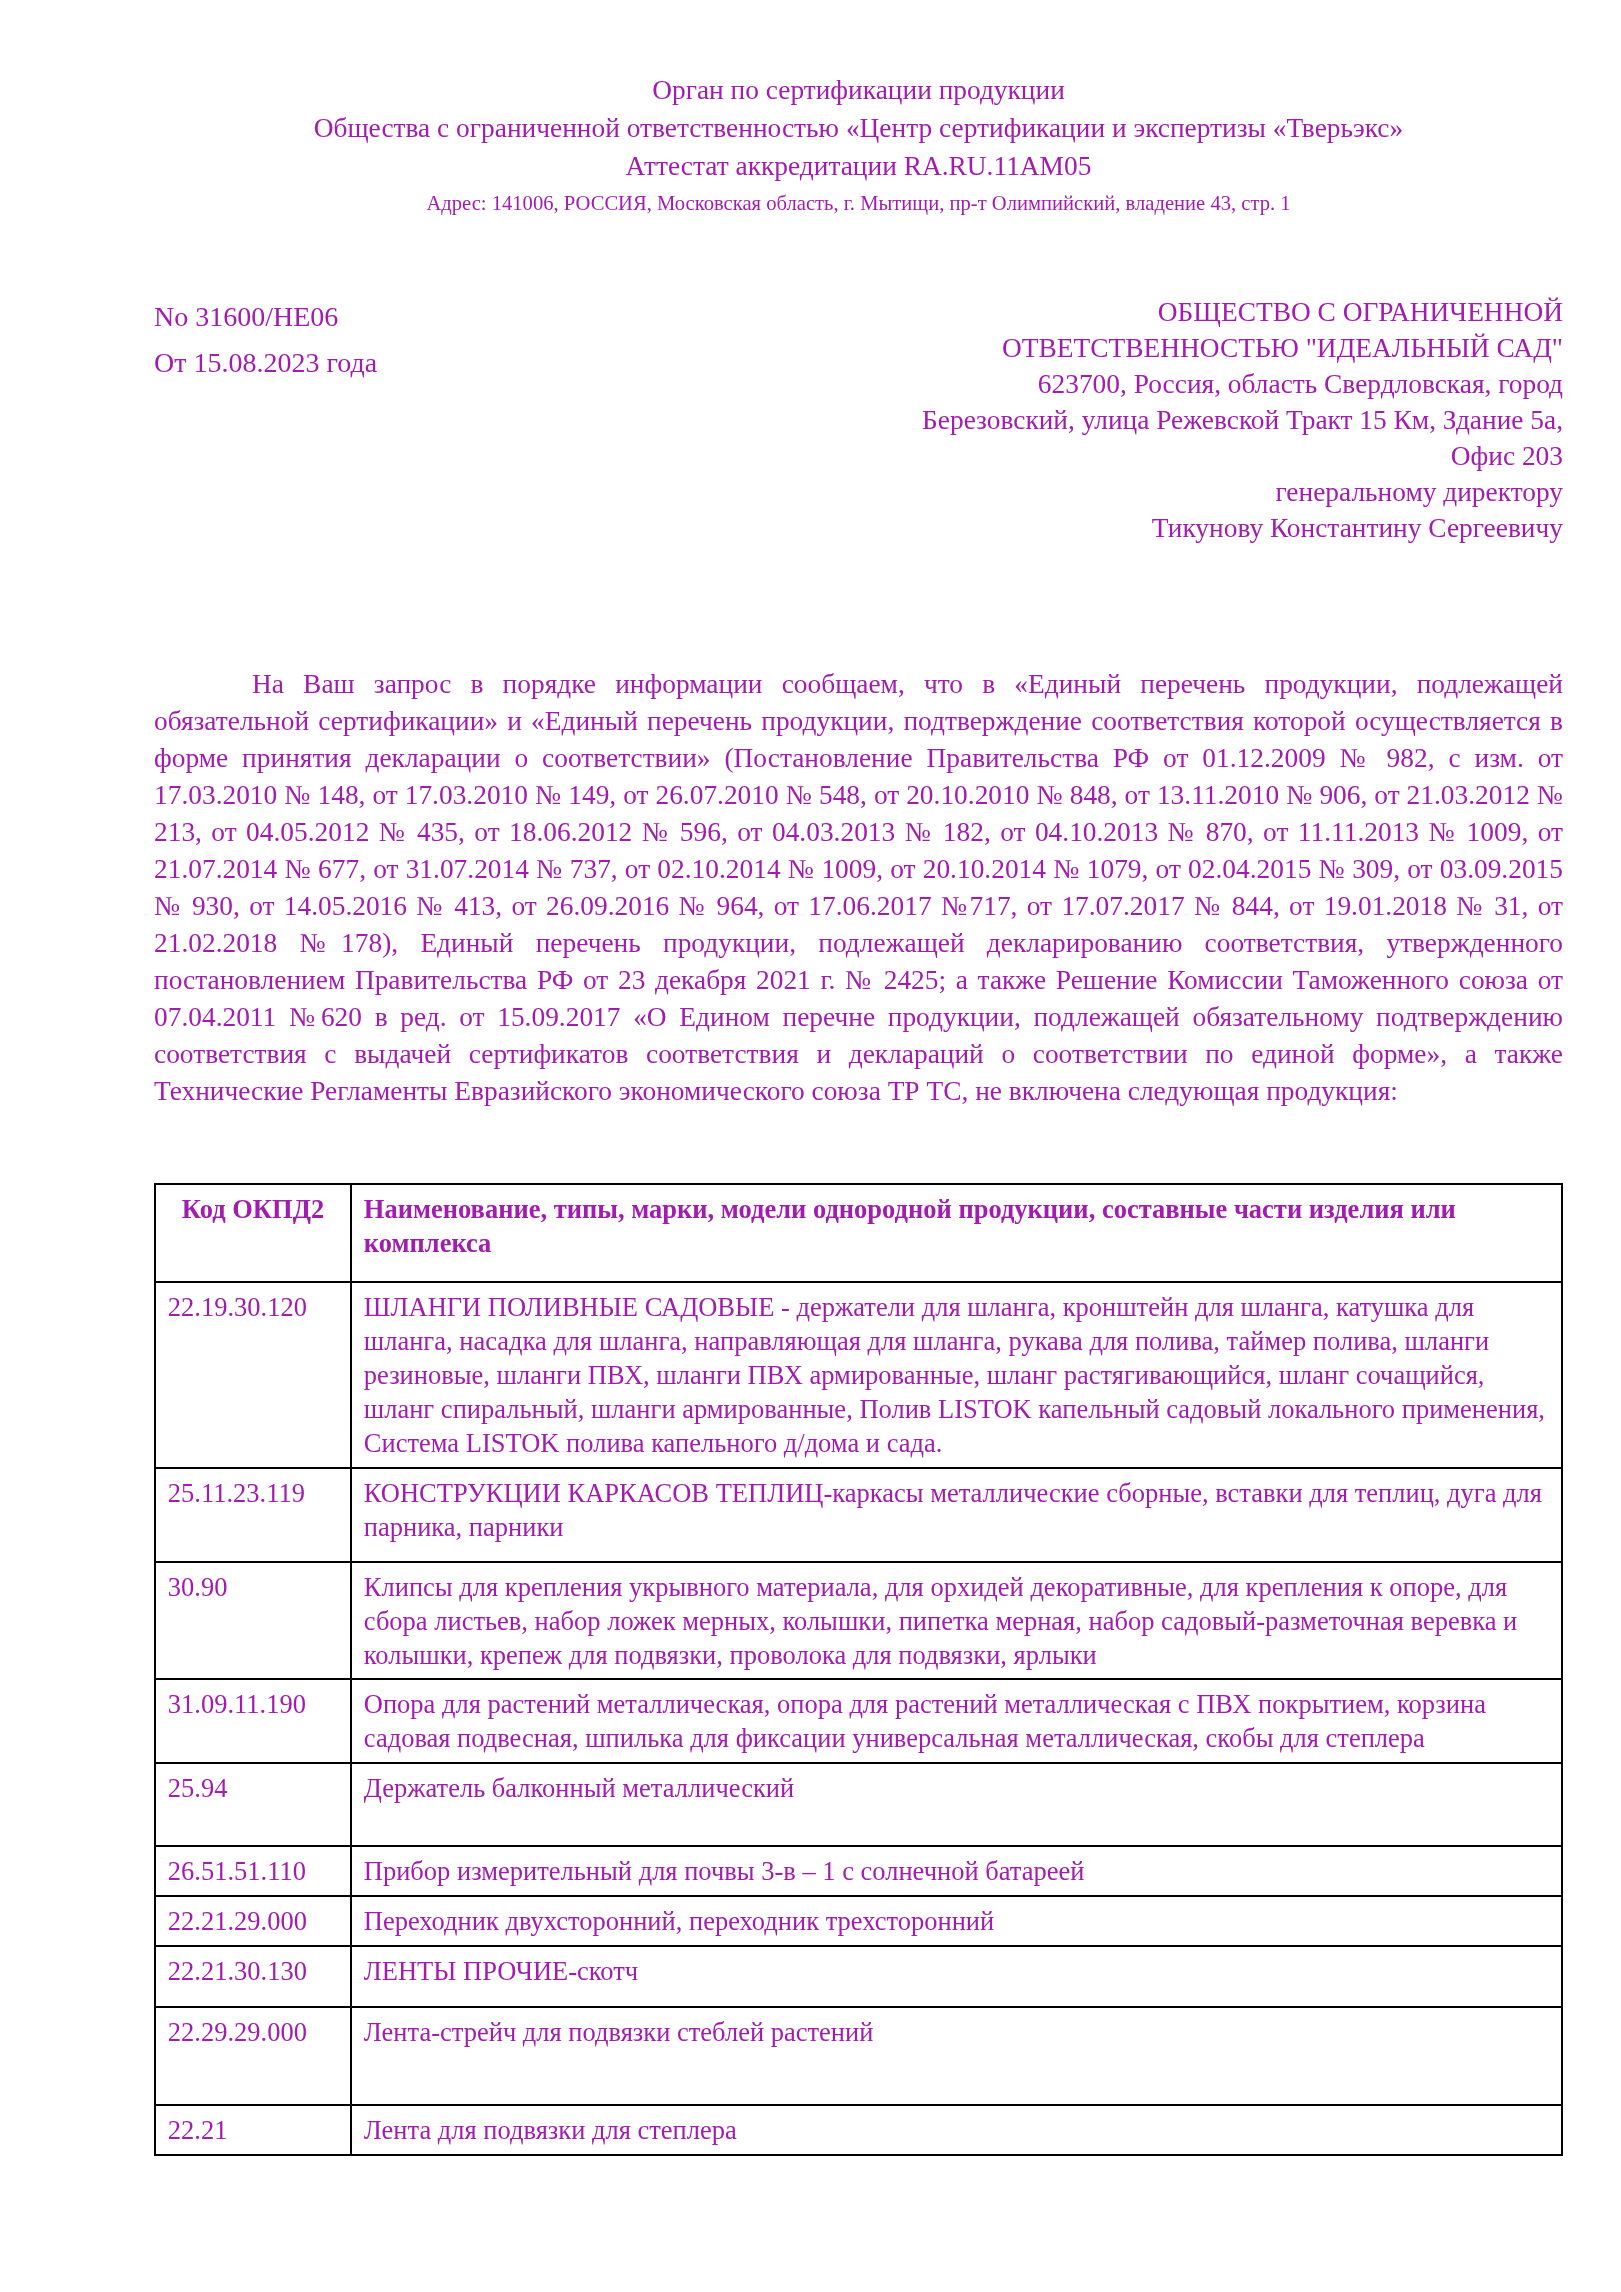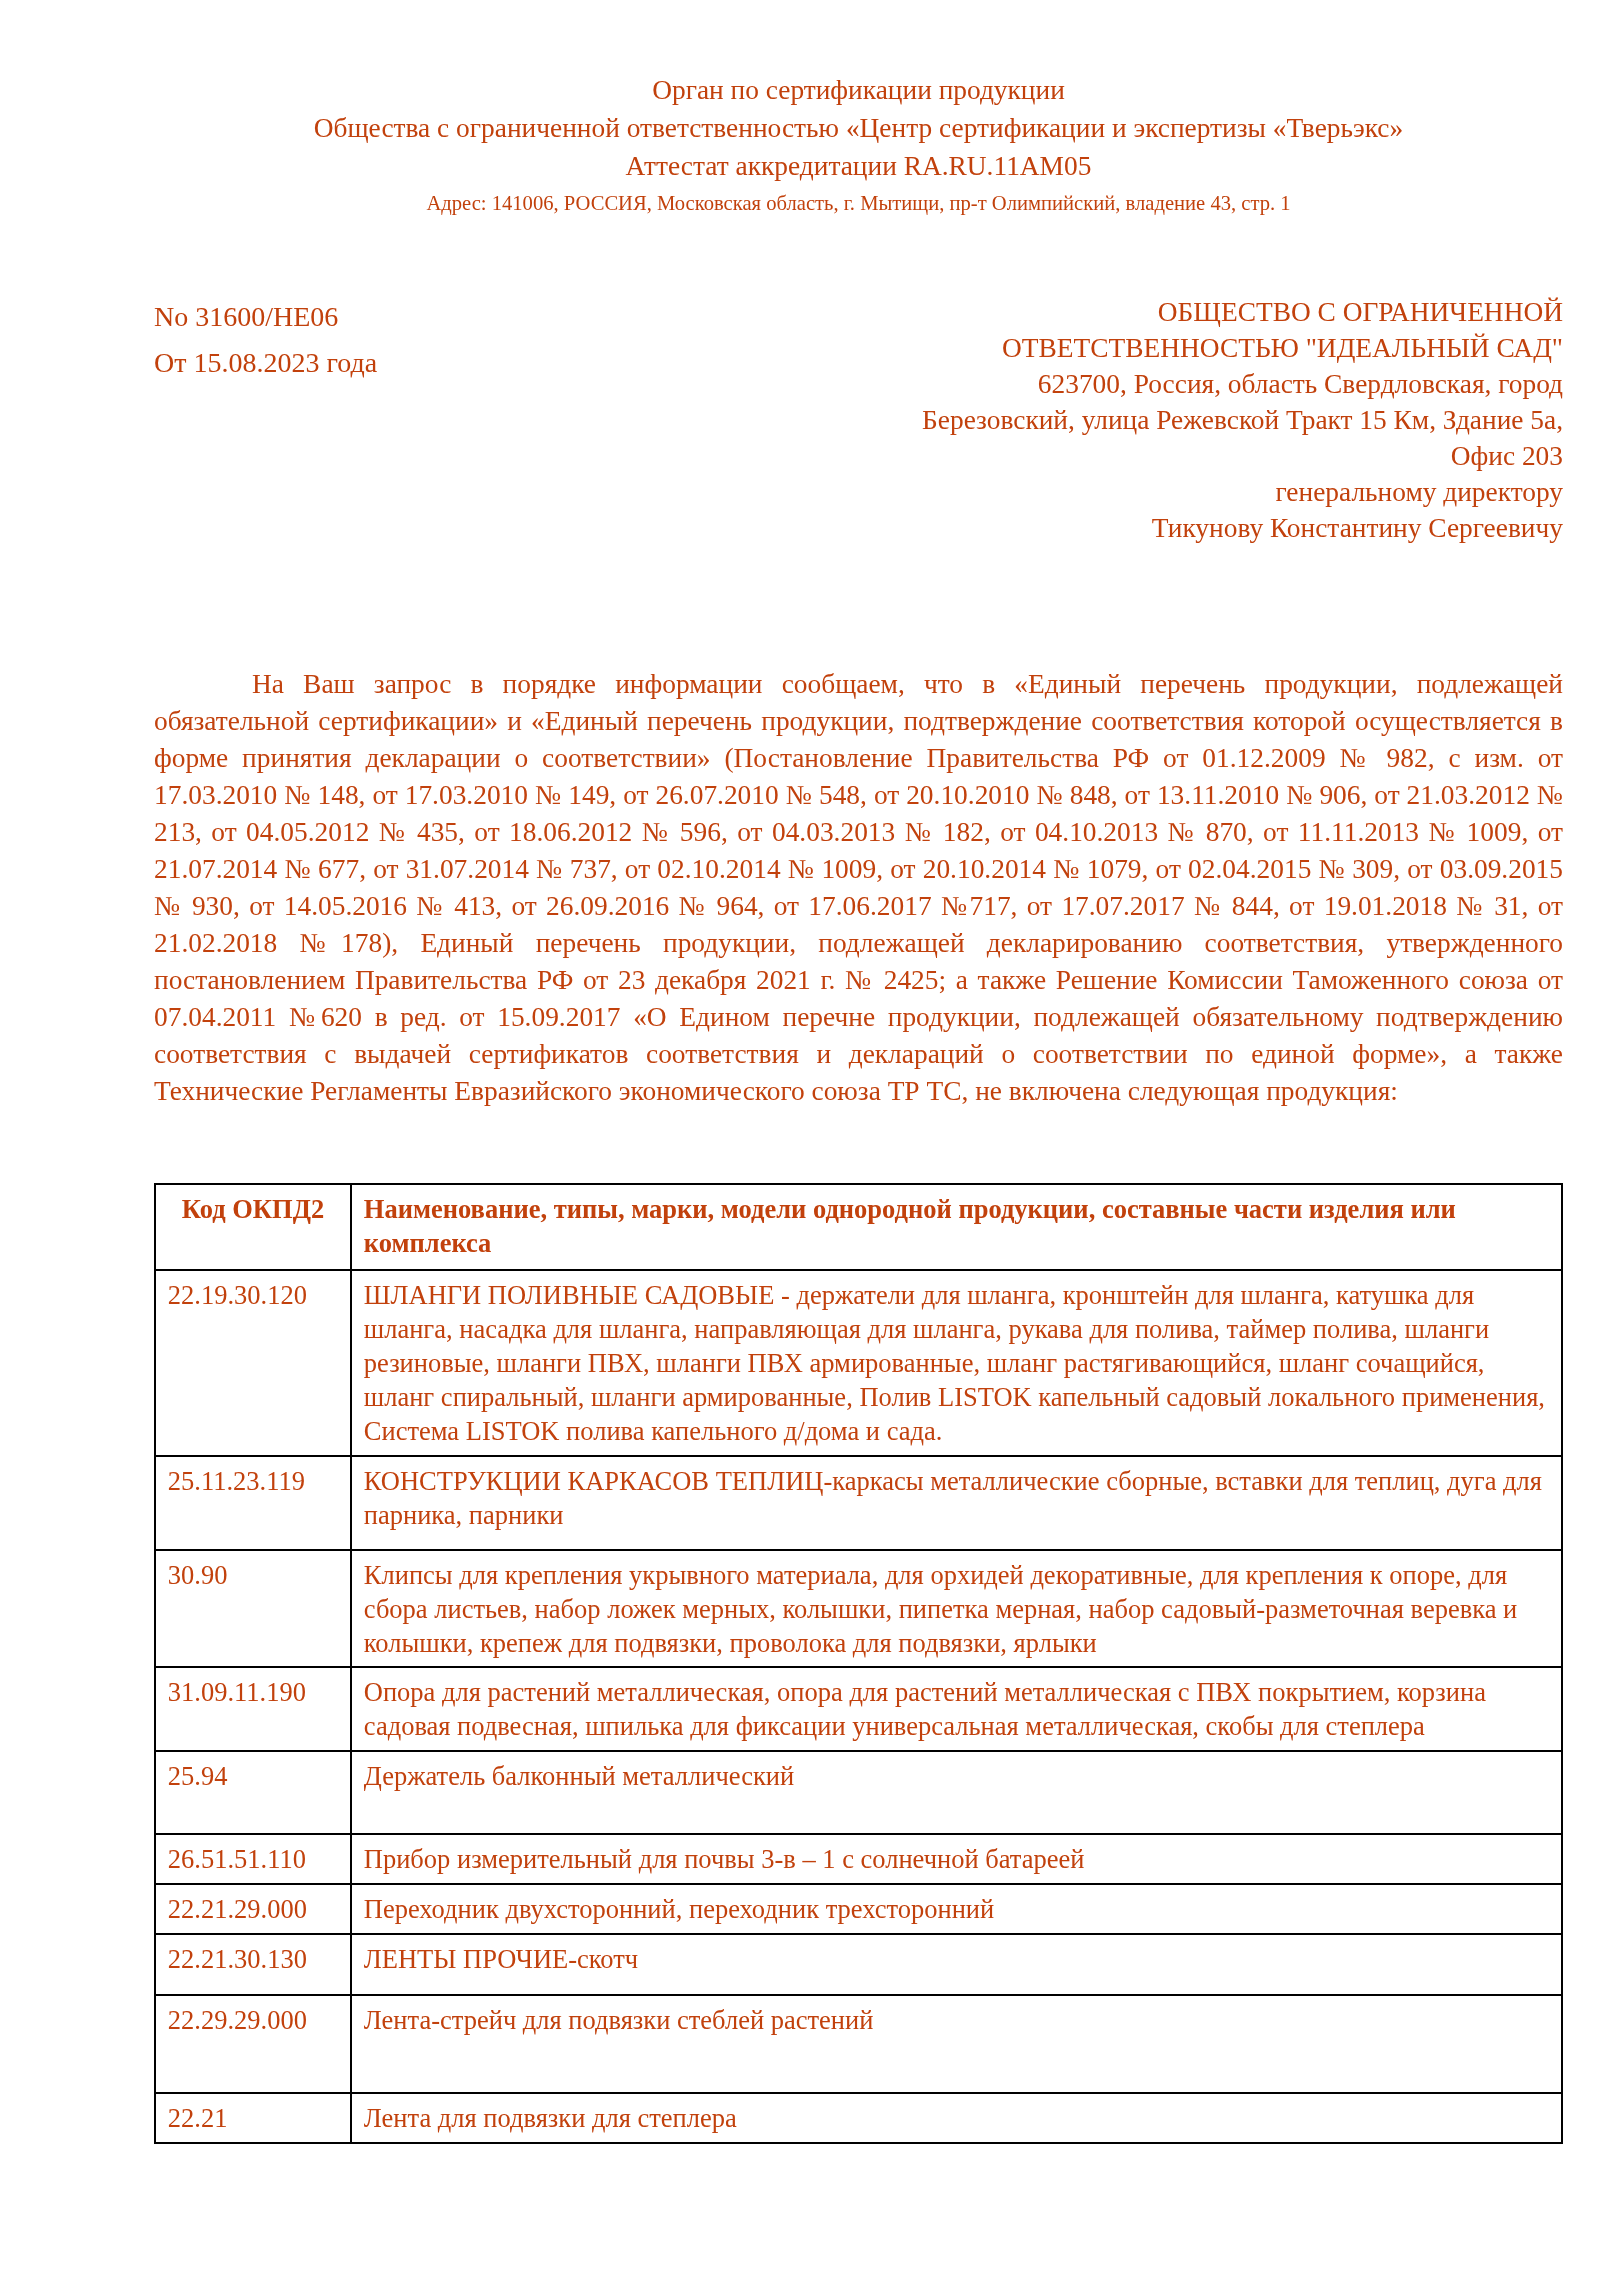--- a/index.html
+++ b/index.html
@@ -2,21 +2,21 @@
 <html><head>
 <meta charset="utf-8">
 <style>
   html, body { margin: 0; padding: 0; background: #888; }
   .page {
     position: relative;
     width: 1621px;
     height: 2293px;
     margin: 0 auto;
     background: #ffffff;
-    color: #c2410c;
+    color: #a21caf;
     font-family: "Liberation Serif", "DejaVu Serif", serif;
     box-sizing: border-box;
     padding: 71px 58px 0 154px;
     overflow: hidden;
   }
   
   .org-header { text-align: center; }
   .org-line { font-size: 27.4px; line-height: 38px; }
   .org-address { font-size: 20.6px; line-height: 29px; margin-top: 3.9px; }
   
@@ -50,21 +50,21 @@
     vertical-align: top;
     padding: 6.9px 11.8px 6.9px 11.8px;
     font-size: 26.5px;
     line-height: 34px;
     overflow: hidden;
   }
   table.products { border: 2.9px solid #000; }
   col.code-col { width: 196px; }
   table.products th { font-weight: bold; text-align: left; }
   table.products th:first-child { text-align: center; }
-  thead tr { height: 86px; margin-top: 9px; }
+  thead tr { height: 98px; margin-top: 9px; }
   tbody tr:nth-child(2)  { height: 94px;  }
   tbody tr:nth-child(5)  { height: 83px; margin-left: 24px;  }
   tbody tr:nth-child(6)  { height: 45px;  }
   tbody tr:nth-child(7)  { height: 43px;  }
   tbody tr:nth-child(8)  { height: 61px;  }
   tbody tr:nth-child(9)  { height: 98px;  }
   tbody tr:nth-child(10) { height: 49px; margin-top: 48px;  }
 </style>
 </head>
 <body>

